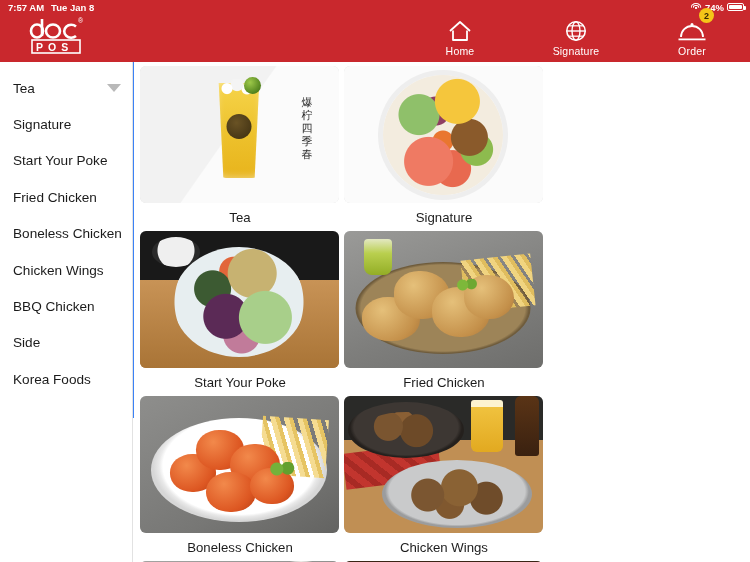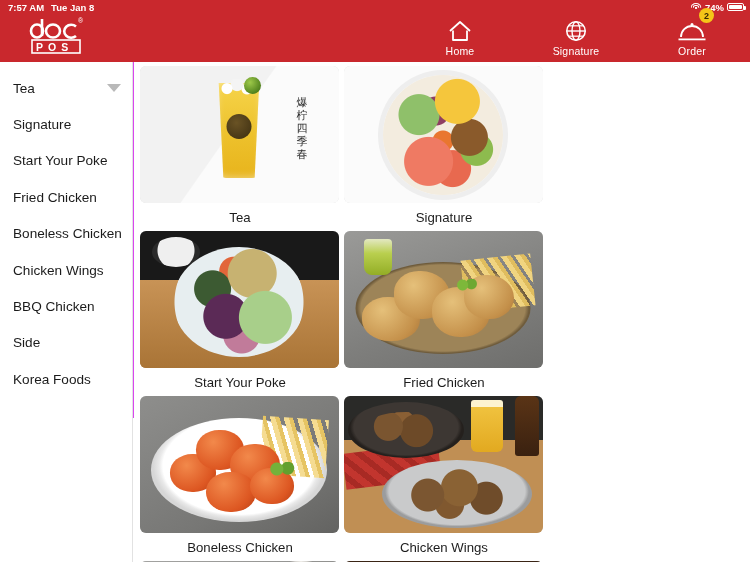--- a/index.html
+++ b/index.html
@@ -1,21 +1,21 @@
 <!DOCTYPE html>
 <html><head>
 <meta charset="utf-8">
 <style>
   * { margin:0; padding:0; box-sizing:border-box; }
   html,body {
     width:750px; height:562px;
     font-family:"Liberation Sans", sans-serif;
     background:#ffffff; overflow:hidden;
   }
-  #app { position:relative; width:750px; height:418px; background:#d946ef; }
+  #app { position:relative; width:750px; height:418px; background:#3b82f6; }
 
   
   .statusbar{
     position:absolute; top:0; left:0; width:750px; height:14px;
     background:#c9282d; color:#fff;
     font-size:9.5px; font-weight:bold;
     display:flex; align-items:center;
   }
   .sb-left{ display:flex; align-items:center; gap:7px; margin-left:8px; }
   .sb-right{ position:absolute; right:6px; display:flex; align-items:center; gap:3px; }
@@ -96,21 +96,21 @@
         radial-gradient(circle at 20% 60%,#fff 0 5px,transparent 6px),
         radial-gradient(circle at 45% 35%,#f4f4f4 0 6px,transparent 7px),
         radial-gradient(circle at 70% 62%,#fff 0 5px,transparent 6px); }
   .tea-lime{ position:absolute; left:50%; top:11px; margin-left:5px;
       width:17px; height:17px; border-radius:50%;
       background:radial-gradient(circle at 35% 32%,#9ec94a,#4e7f1c 75%); }
   .tea-logo{ position:absolute; left:50%; top:48px; transform:translateX(-50%);
       width:25px; height:25px; border-radius:50%;
       background:radial-gradient(circle at 40% 35%,#6a5325,#3b2d10); }
   .tea-cn{ position:absolute; right:26px; top:30px; width:16px;
-      font-size:11px; line-height:13px; color:#2b2b2b; text-align:left;
+      font-size:11px; line-height:13px; color:#2b2b2b; text-align:right;
       font-family:Liberation Sans, sans-serif; letter-spacing:0; }
 
   
   .a-sig{ background:#fbfbfb; }
   .a-sig .bowl{ position:absolute; left:50%; top:50%; transform:translate(-50%,-50%);
       width:120px; height:120px; border-radius:50%;
       background:
         radial-gradient(circle at 62% 22%,#f5c63c 0 22px,transparent 23px),
         radial-gradient(circle at 30% 33%,#8fc06a 0 20px,transparent 21px),
         radial-gradient(circle at 44% 30%,#8e3f63 0 14px,transparent 15px),

